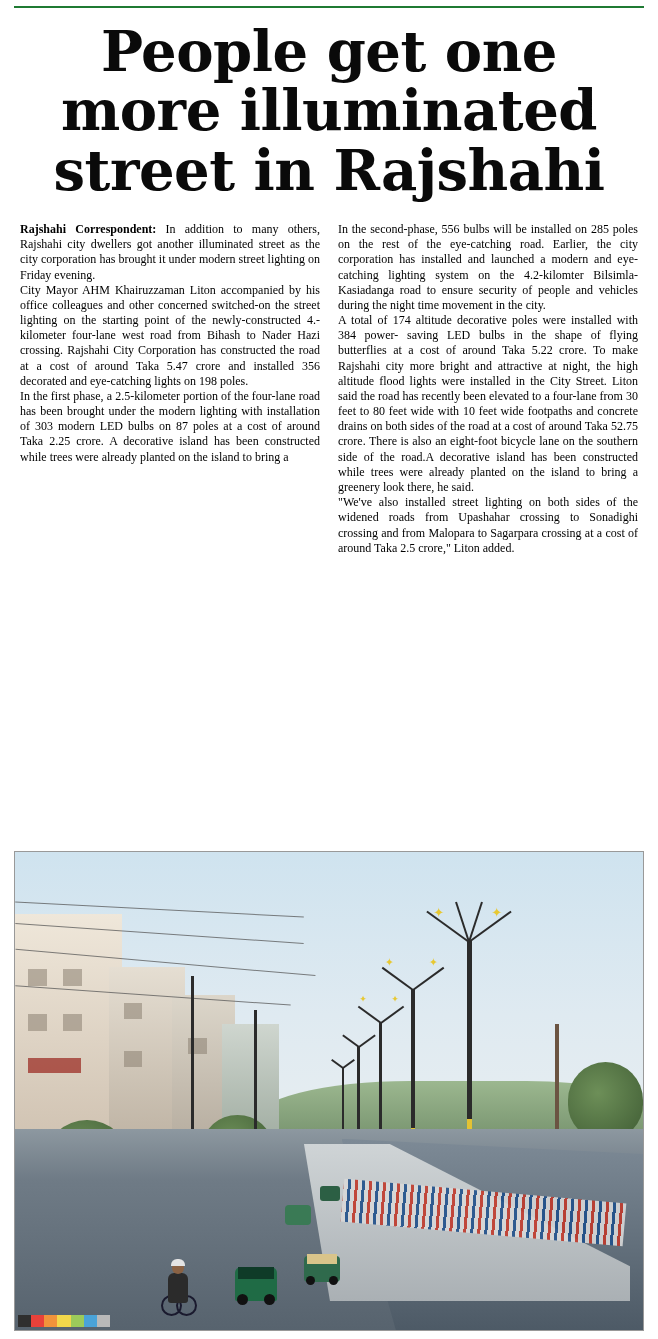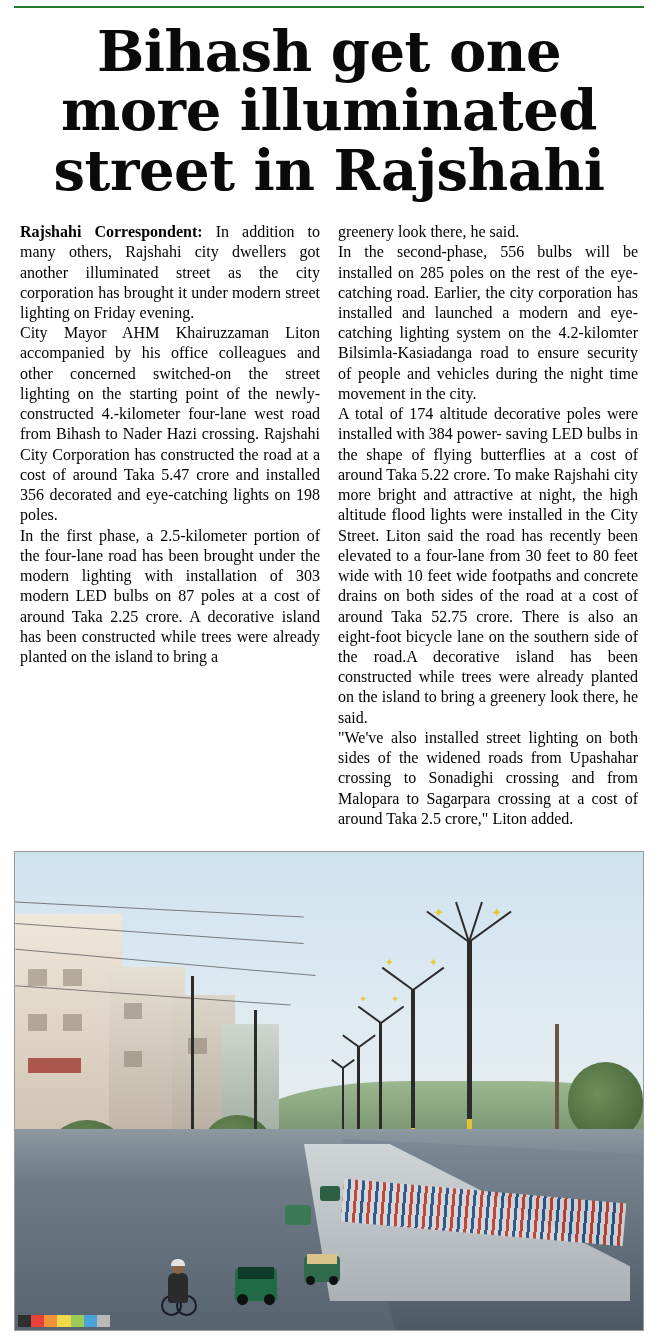--- a/index.html
+++ b/index.html
@@ -42,21 +42,21 @@
     color: #0a0a0a;
   }
   .columns {
     display: flex;
     gap: 18px;
     margin-top: 14px;
     padding: 0 6px;
   }
   .col {
     flex: 1 1 0;
-    font-size: 16px;
+    font-size: 12px;
     line-height: 1.265;
     text-align: justify;
     text-justify: inter-word;
     hyphens: auto;
   }
   .col p {
     margin: 0;
     text-indent: 0;
   }
   .byline {
@@ -175,30 +175,29 @@
   }
   .colorbar i { flex: 1 1 0; display: block; }
 </style>
 </head>
 <body>
 
 <div class="page">
 
   <div class="top-rule"></div>
 
-  <h1 class="headline">Bihash get one more illuminated street in Rajshahi</h1>
+  <h1 class="headline">People get one more illuminated street in Rajshahi</h1>
 
   <div class="columns">
     <div class="col">
       <p><span class="byline">Rajshahi Correspondent:</span><span> In addition to many others, Rajshahi city dwellers got another illuminated street as the city corporation has brought it under modern street lighting on Friday evening.</span></p>
       <p>City Mayor AHM Khairuzzaman Liton accompanied by his office colleagues and other concerned switched-on the street lighting on the starting point of the newly-constructed 4.-kilometer four-lane west road from Bihash to Nader Hazi crossing. Rajshahi City Corporation has constructed the road at a cost of around Taka 5.47 crore and installed 356 decorated and eye-catching lights on 198 poles.</p>
       <p>In the first phase, a 2.5-kilometer portion of the four-lane road has been brought under the modern lighting with installation of 303 modern LED bulbs on 87 poles at a cost of around Taka 2.25 crore. A decorative island has been constructed while trees were already planted on the island to bring a</p>
     </div>
     <div class="col">
-      <p>greenery look there, he said.</p>
       <p>In the second-phase, 556 bulbs will be installed on 285 poles on the rest of the eye-catching road. Earlier, the city corporation has installed and launched a modern and eye-catching lighting system on the 4.2-kilomter Bilsimla-Kasiadanga road to ensure security of people and vehicles during the night time movement in the city.</p>
       <p>A total of 174 altitude decorative poles were installed with 384 power- saving LED bulbs in the shape of flying butterflies at a cost of around Taka 5.22 crore. To make Rajshahi city more bright and attractive at night, the high altitude flood lights were installed in the City Street.  Liton said the road has recently been elevated to a four-lane from 30 feet to 80 feet wide with 10 feet wide footpaths and concrete drains on both sides of the road at a cost of around Taka 52.75 crore.  There is also an eight-foot bicycle lane on the southern side of the road.A decorative island has been constructed while trees were already planted on the island to bring a greenery look there, he said.</p>
       <p>"We've also installed street lighting on both sides of the widened roads from Upashahar crossing to Sonadighi crossing and from Malopara to Sagarpara crossing at a cost of around Taka 2.5 crore," Liton added.</p>
     </div>
   </div>
 
   <div class="photo-wrap">
     <div class="photo">
       <div class="sky"></div>
       <div class="treeline"></div>

